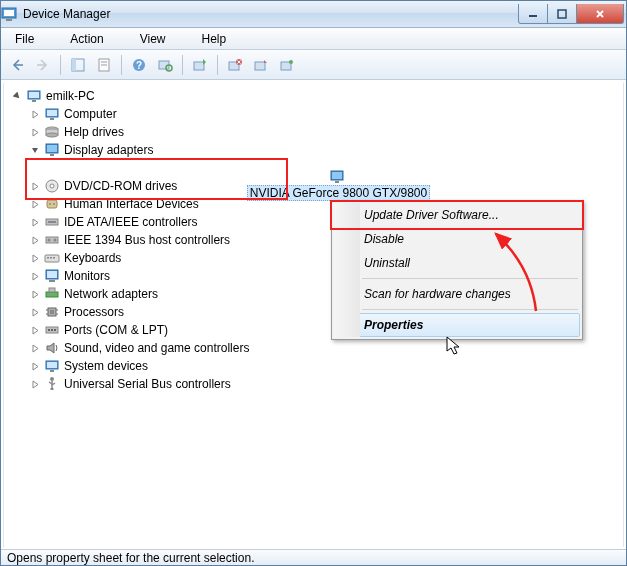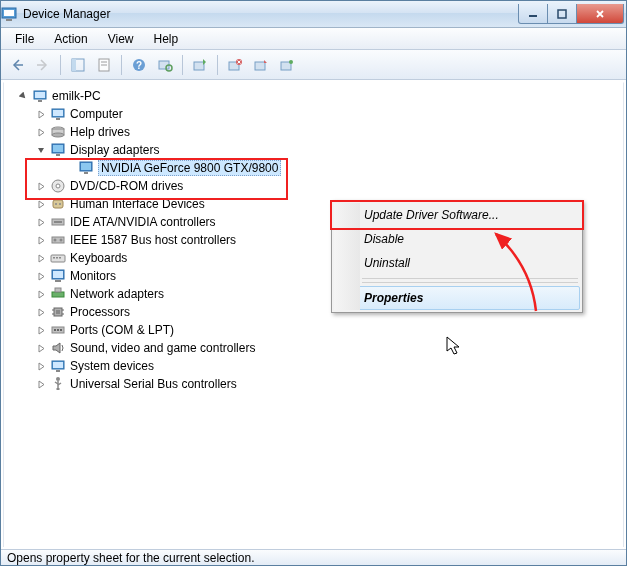--- a/index.html
+++ b/index.html
@@ -9,39 +9,39 @@
 
 .titlebar { height: 27px; background: linear-gradient(to bottom, #ebf3fb 0%, #d5e3f3 45%, #c4d9ee 46%, #d9e7f5 100%); display: flex; align-items: center; border-bottom: 1px solid #a0b4c8; }
 .titlebar .app-icon { width: 16px; height: 16px; margin-right: 6px; }
 .titlebar .title { font-size: 12px; color: #000; }
 .win-controls { margin-left: auto; display: flex; height: 20px; margin-right: 2px; }
 .win-btn { width: 30px; height: 20px; border: 1px solid #6a8db0; border-top: none; display: flex; align-items: center; justify-content: center; margin-left: -1px; }
 .win-min, .win-max { background: linear-gradient(to bottom, #e6f0fa, #c8daee); }
 .win-close { background: linear-gradient(to bottom, #e89a8f, #d1483a); width: 48px; border-bottom-right-radius: 3px; }
 .win-min { border-bottom-left-radius: 3px; }
 
-.menubar { height: 22px; background: linear-gradient(to bottom, #fcfdfe, #e8eef6); border-bottom: 1px solid #c0cddd; display: flex; align-items: center; padding-left: 6px; gap: 4px; }
+.menubar { height: 22px; background: linear-gradient(to bottom, #fcfdfe, #e8eef6); border-bottom: 1px solid #c0cddd; display: flex; align-items: center; padding-left: 6px; gap: 20px; }
 .menu-item { padding: 2px 8px; cursor: default; font-size: 12px; }
 
 .toolbar { height: 30px; background: linear-gradient(to bottom, #fafcfe, #e4ecf6); border-bottom: 1px solid #c0cddd; display: flex; align-items: center; padding-left: 4px; gap: 2px; }
 .tb-btn { width: 24px; height: 24px; display: flex; align-items: center; justify-content: center; cursor: default; opacity: 0.8; }
 .tb-sep { width: 1px; height: 20px; background: #b8c6d8; margin: 0 3px; }
 
-.tree-area { flex: 1; background: #fff; overflow: auto; padding: 4px 8px; border-top: 1px solid #fff; border-left: 1px solid #e0e6ee; border-right: 1px solid #e0e6ee; margin: 2px; }
+.tree-area { flex: 1; background: #fff; overflow: auto; padding: 4px 2px; border-top: 1px solid #fff; border-left: 1px solid #e0e6ee; border-right: 1px solid #e0e6ee; margin: 2px; }
 
 .tree-node { display: flex; align-items: center; height: 18px; padding: 1px 0; cursor: default; white-space: nowrap; }
 .tree-node .expander { width: 14px; height: 14px; display: flex; align-items: center; justify-content: center; margin-right: 2px; color: #6a6a6a; }
 .tree-node .expander svg { width: 9px; height: 9px; }
 .tree-node .icon { width: 16px; height: 16px; margin-right: 4px; display: flex; align-items: center; justify-content: center; }
 .tree-node .label { font-size: 12px; }
 .tree-node.selected .label { background: #cde8ff; border: 1px dotted #7da2ce; padding: 0 2px; }
 
 .indent-0 { padding-left: 4px; }
 .indent-1 { padding-left: 22px; }
-.indent-2 { padding-left: 50px; }
+.indent-2 { padding-left: 50px; flex-direction: column; }
 
 .highlight-box { border: 2px solid #f02020; position: absolute; pointer-events: none; }
 .hl1 { left: 24px; top: 157px; width: 263px; height: 42px; }
 .hl2 { left: 329px; top: 199px; width: 254px; height: 30px; }
 
 .context-menu { position: absolute; left: 330px; top: 199px; width: 252px; background: #f2f2f2; border: 1px solid #989898; box-shadow: 2px 2px 4px rgba(0,0,0,0.3); padding: 2px; font-style: italic; }
 .ctx-item { height: 24px; display: flex; align-items: center; padding-left: 30px; font-size: 12px; cursor: default; }
 .ctx-item.hover { background: linear-gradient(to bottom, #eef6fd, #d8ebfb); border: 1px solid #a8d0f0; border-radius: 2px; padding-left: 29px; font-weight: bold; }
 .ctx-sep { height: 1px; background: #d0d0d0; margin: 3px 2px 3px 28px; }
 .ctx-gutter { position: absolute; left: 2px; top: 2px; bottom: 2px; width: 26px; background: linear-gradient(to right, #f5f5f5, #e8e8e8); }
@@ -272,36 +272,36 @@
             <svg viewBox="0 0 9 9">
               <path d="M2 1 L7 4.5 L2 8 Z" fill="none" stroke="#888" stroke-width="1"></path>
             </svg>
           </span>
     <span class="icon">
             <svg viewBox="0 0 16 16">
               <rect x="2" y="5" width="12" height="6" fill="#c0c0c0" stroke="#888"></rect>
               <rect x="4" y="7" width="8" height="2" fill="#888"></rect>
             </svg>
           </span>
-    <span class="label">IDE ATA/NVIDIA controllers</span>
+    <span class="label">IDE ATA/IEEE controllers</span>
         </div>
         <div class="tree-node indent-1">
     <span class="expander">
             <svg viewBox="0 0 9 9">
               <path d="M2 1 L7 4.5 L2 8 Z" fill="none" stroke="#888" stroke-width="1"></path>
             </svg>
           </span>
     <span class="icon">
             <svg viewBox="0 0 16 16">
               <rect x="2" y="5" width="12" height="6" fill="#c0c0c0" stroke="#888"></rect>
               <circle cx="5" cy="8" r="1.5" fill="#888"></circle>
               <circle cx="11" cy="8" r="1.5" fill="#888"></circle>
             </svg>
           </span>
-    <span class="label">IEEE 1587 Bus host controllers</span>
+    <span class="label">IEEE 1394 Bus host controllers</span>
         </div>
         <div class="tree-node indent-1">
     <span class="expander">
             <svg viewBox="0 0 9 9">
               <path d="M2 1 L7 4.5 L2 8 Z" fill="none" stroke="#888" stroke-width="1"></path>
             </svg>
           </span>
     <span class="icon">
             <svg viewBox="0 0 16 16">
               <rect x="1" y="5" width="14" height="7" rx="1" fill="#e0e0e0" stroke="#888"></rect>
@@ -428,20 +428,21 @@
   </div>
 
   <div class="highlight-box hl1"></div>
 
   <div class="context-menu">
     <div class="ctx-gutter"></div>
     <div class="ctx-item">Update Driver Software...</div>
     <div class="ctx-item">Disable</div>
     <div class="ctx-item">Uninstall</div>
     <div class="ctx-sep"></div>
+    <div class="ctx-item">Scan for hardware changes</div>
     <div class="ctx-sep"></div>
     <div class="ctx-item hover">Properties</div>
   </div>
 
   <div class="highlight-box hl2"></div>
 
   <svg class="arrow-annotation" style="left:440px; top:225px;" width="120" height="100">
     <defs>
         <marker id="ah" markerWidth="8" markerHeight="8" refX="6" refY="3" orient="auto">
           <path d="M0 0 L7 3 L0 6 Z" fill="#f02020"></path>

